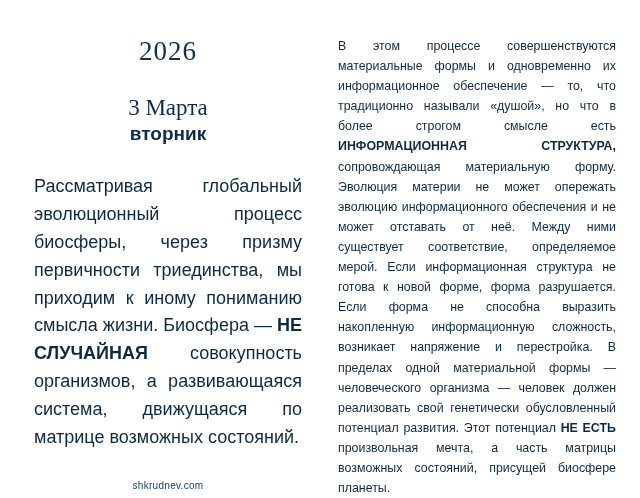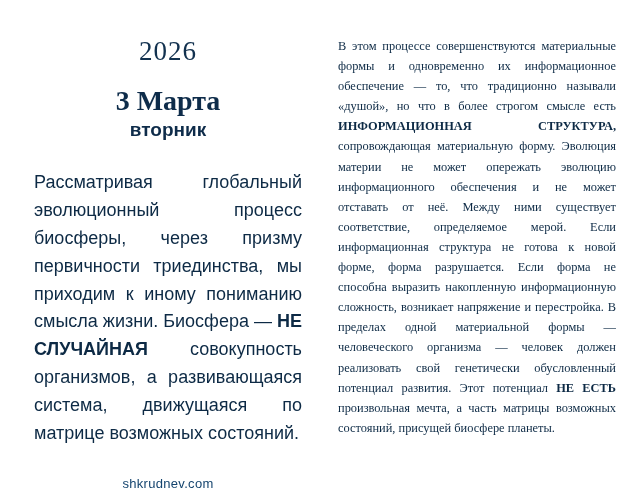--- a/index.html
+++ b/index.html
@@ -34,36 +34,37 @@
     width: 320px;
     box-sizing: border-box;
     padding: 36px 24px 10px 18px;
     display: flex;
     flex-direction: column;
   }
 
   .years-row {
     width: 100%;
     display: flex;
-    flex-direction: row;
+    flex-direction: column;
     justify-content: space-around;
-    align-items: flex-start;
+    align-items: center;
     margin-top: 10px;
+    margin-bottom: 10px;
   }
   .year {
     font-family: "Liberation Serif", serif;
     font-size: 27px;
     letter-spacing: 1px;
     color: #12314f;
   }
 
   .date-big {
     font-family: "Liberation Serif", serif;
-    font-size: 28px;
-    font-weight: bold;
+    font-size: 23px;
+    font-weight: normal;
     color: #0e2c4a;
     margin-top: 18px;
     margin-bottom: 2px;
     text-align: right;
   }
   .weekday {
     font-family: "Liberation Sans", sans-serif;
     font-size: 19px;
     font-weight: bold;
     color: #0e2c4a;
@@ -118,28 +119,28 @@
     height: 26px;
     margin-left: -13px;
     margin-top: -13px;
     border-radius: 50%;
     background: radial-gradient(circle, #0a1a4a 0%, #081238 55%, #1a4f8e 78%, rgba(20,80,150,0) 100%);
     box-shadow: 0 0 14px 5px rgba(40,130,210,0.8);
   }
   .credit {
     margin-top: 8px;
     font-family: "Liberation Sans", sans-serif;
-    font-size: 13px;
+    font-size: 10px;
     color: #14446e;
     letter-spacing: 0.3px;
     text-align: center;
   }
 
   .right-text {
-    font-family: Liberation Serif, serif;
+    font-family: Liberation Sans, sans-serif;
     font-size: 12.4px;
     line-height: 1.62;
     text-align: justify;
     text-align-last: left;
     color: #0d2a45;
   }
   .right-text .caps {
     font-weight: bold;
   }
 </style>

